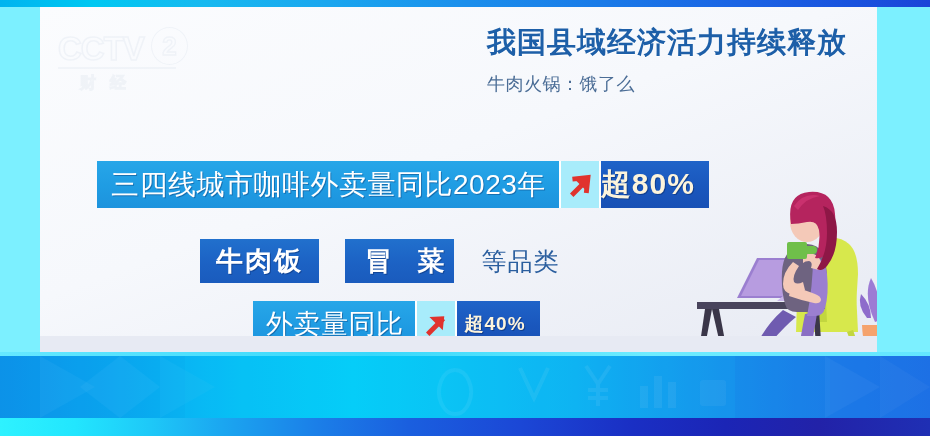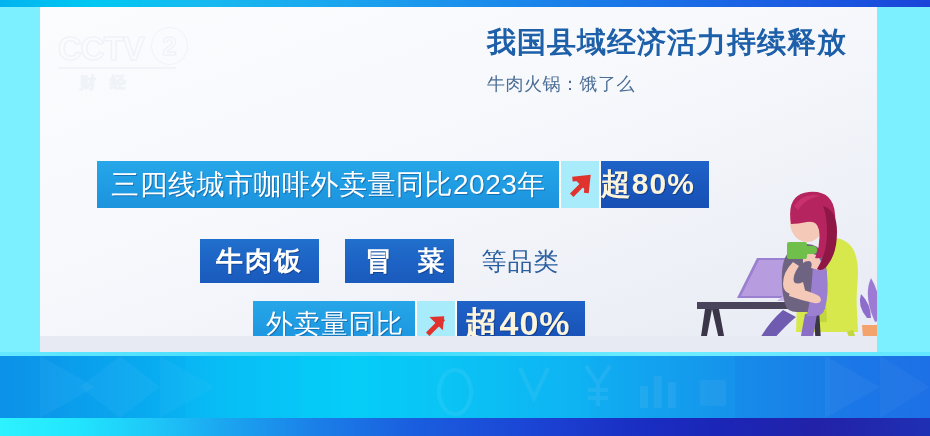--- a/index.html
+++ b/index.html
@@ -193,21 +193,21 @@
     font-size: 25px;
     font-weight: normal;
     color: #2a5e9e;
     margin-left: 2px;
     letter-spacing: 1px;
   }
 
   
   #row3 { left: 205px; top: 294px; height: 45px; margin-left: 8px; }
   #row3 .seg-cyan  { font-size: 27px; padding: 0 11px 0 13px; letter-spacing: .5px; }
-  #row3 .seg-deep  { font-size: 34px; padding: 0 14px 0 8px; letter-spacing: 1px; }
+  #row3 .seg-deep  { font-size: 19px; padding: 0 14px 0 8px; letter-spacing: 1px; }
 
   
   .illo {
     position: absolute;
     left: 655px; top: 183px;
     width: 230px; height: 170px;
     z-index: 13;
   }
 
   

